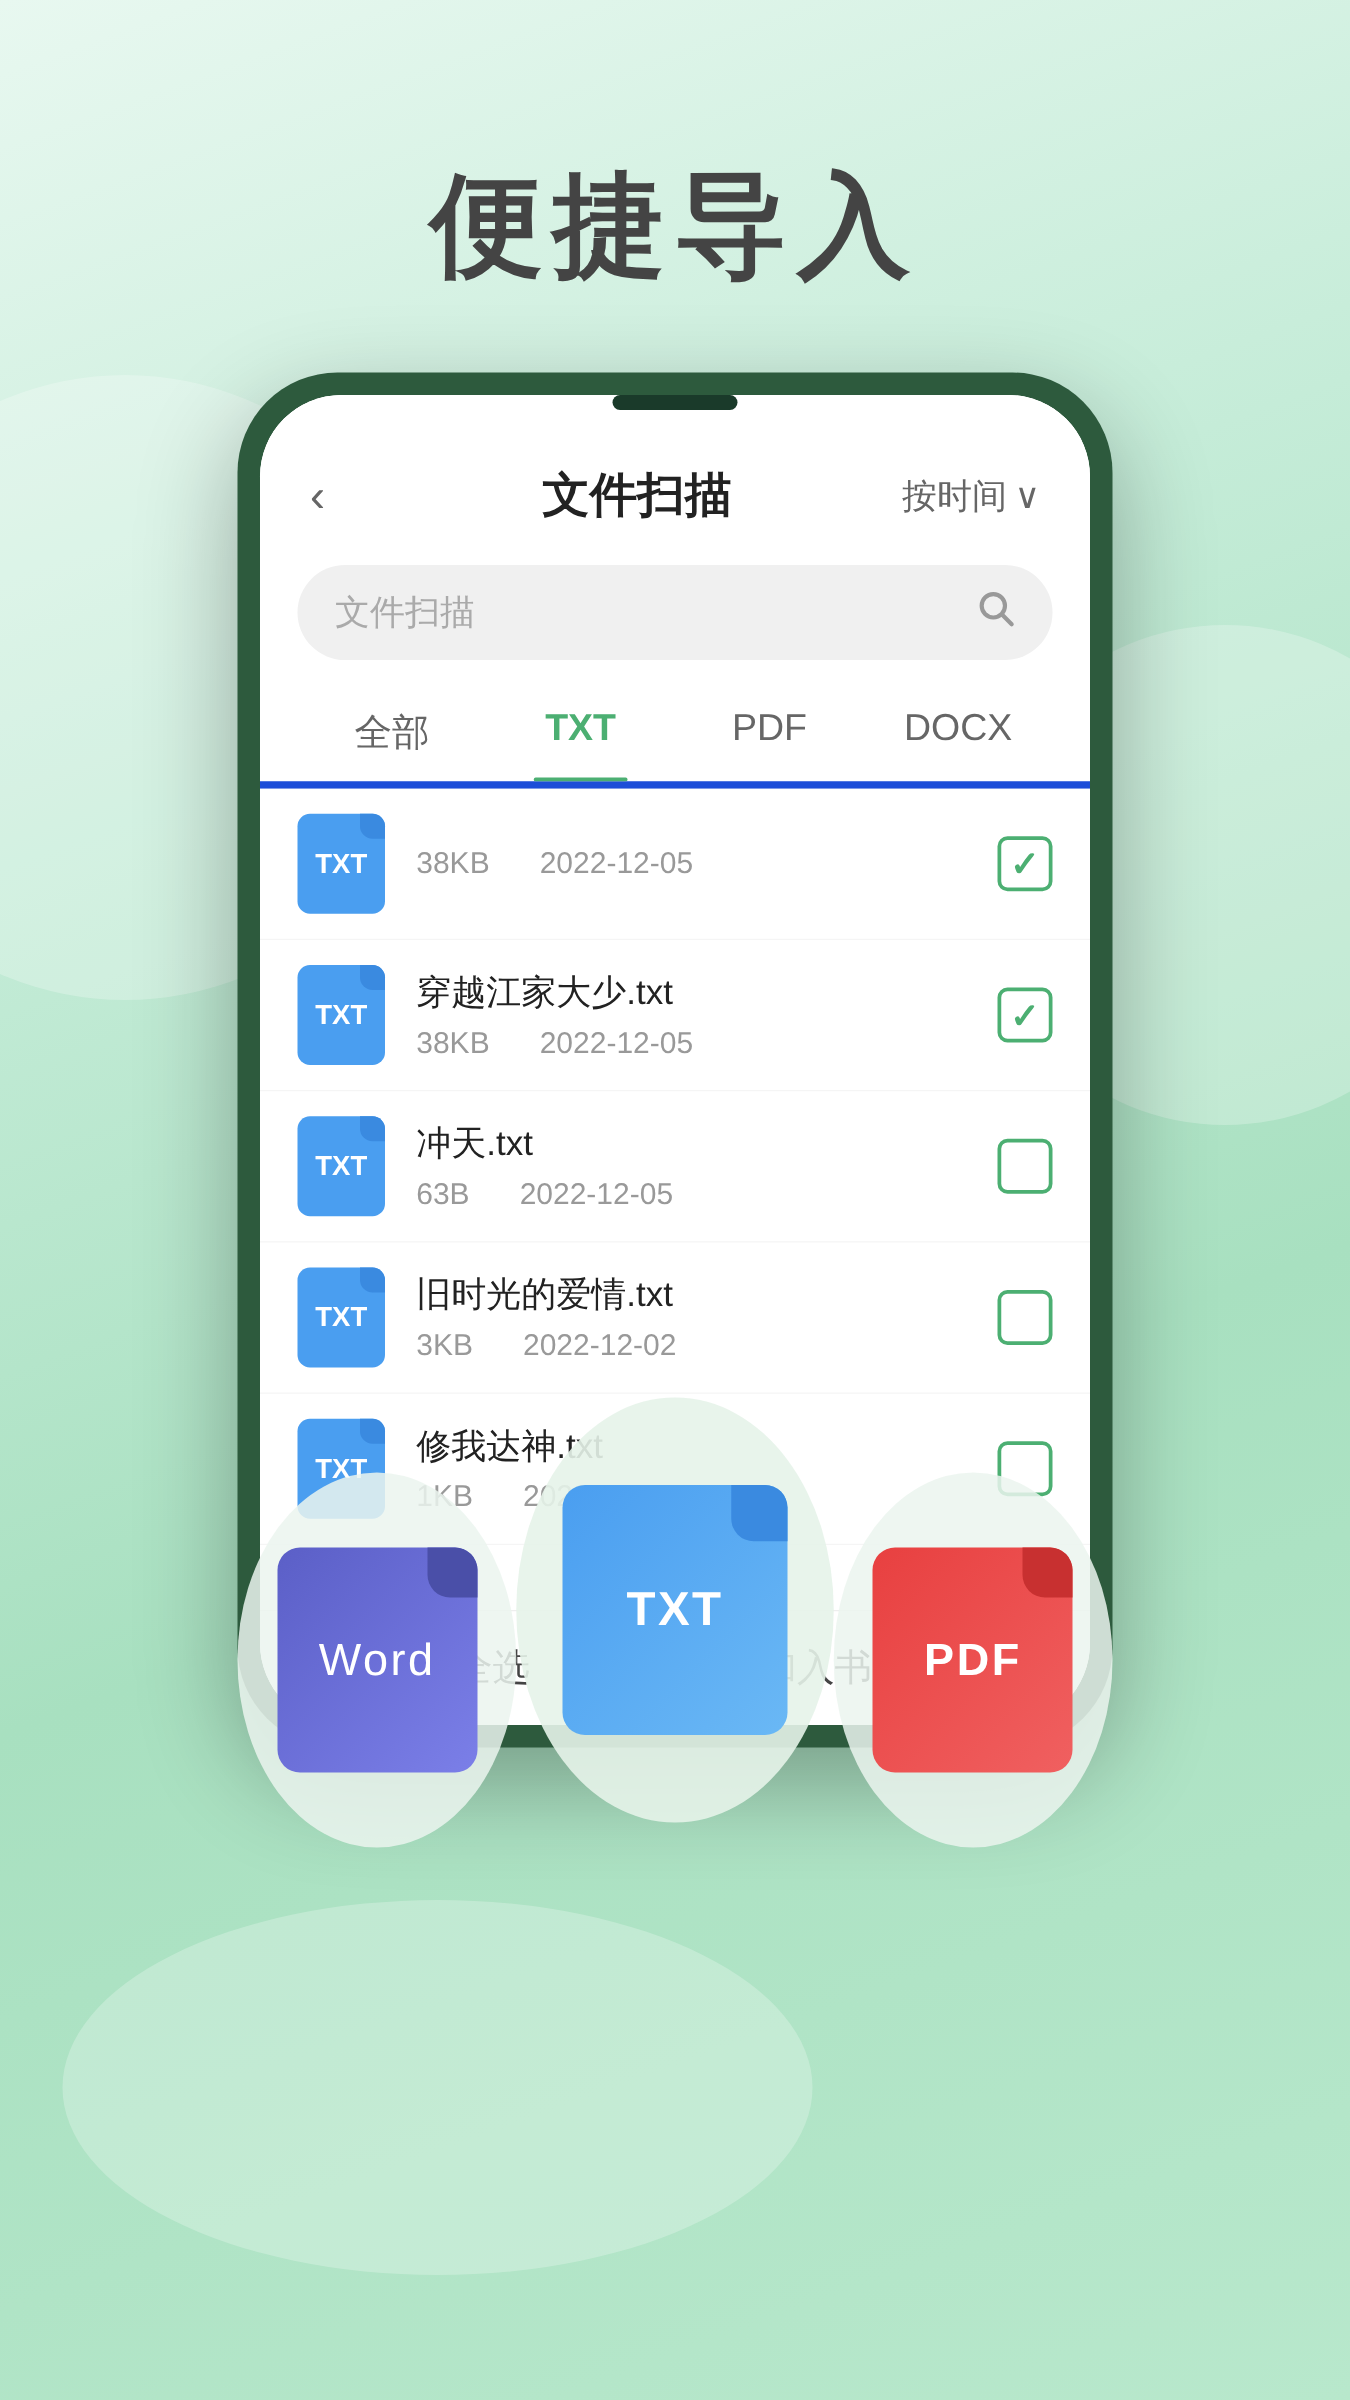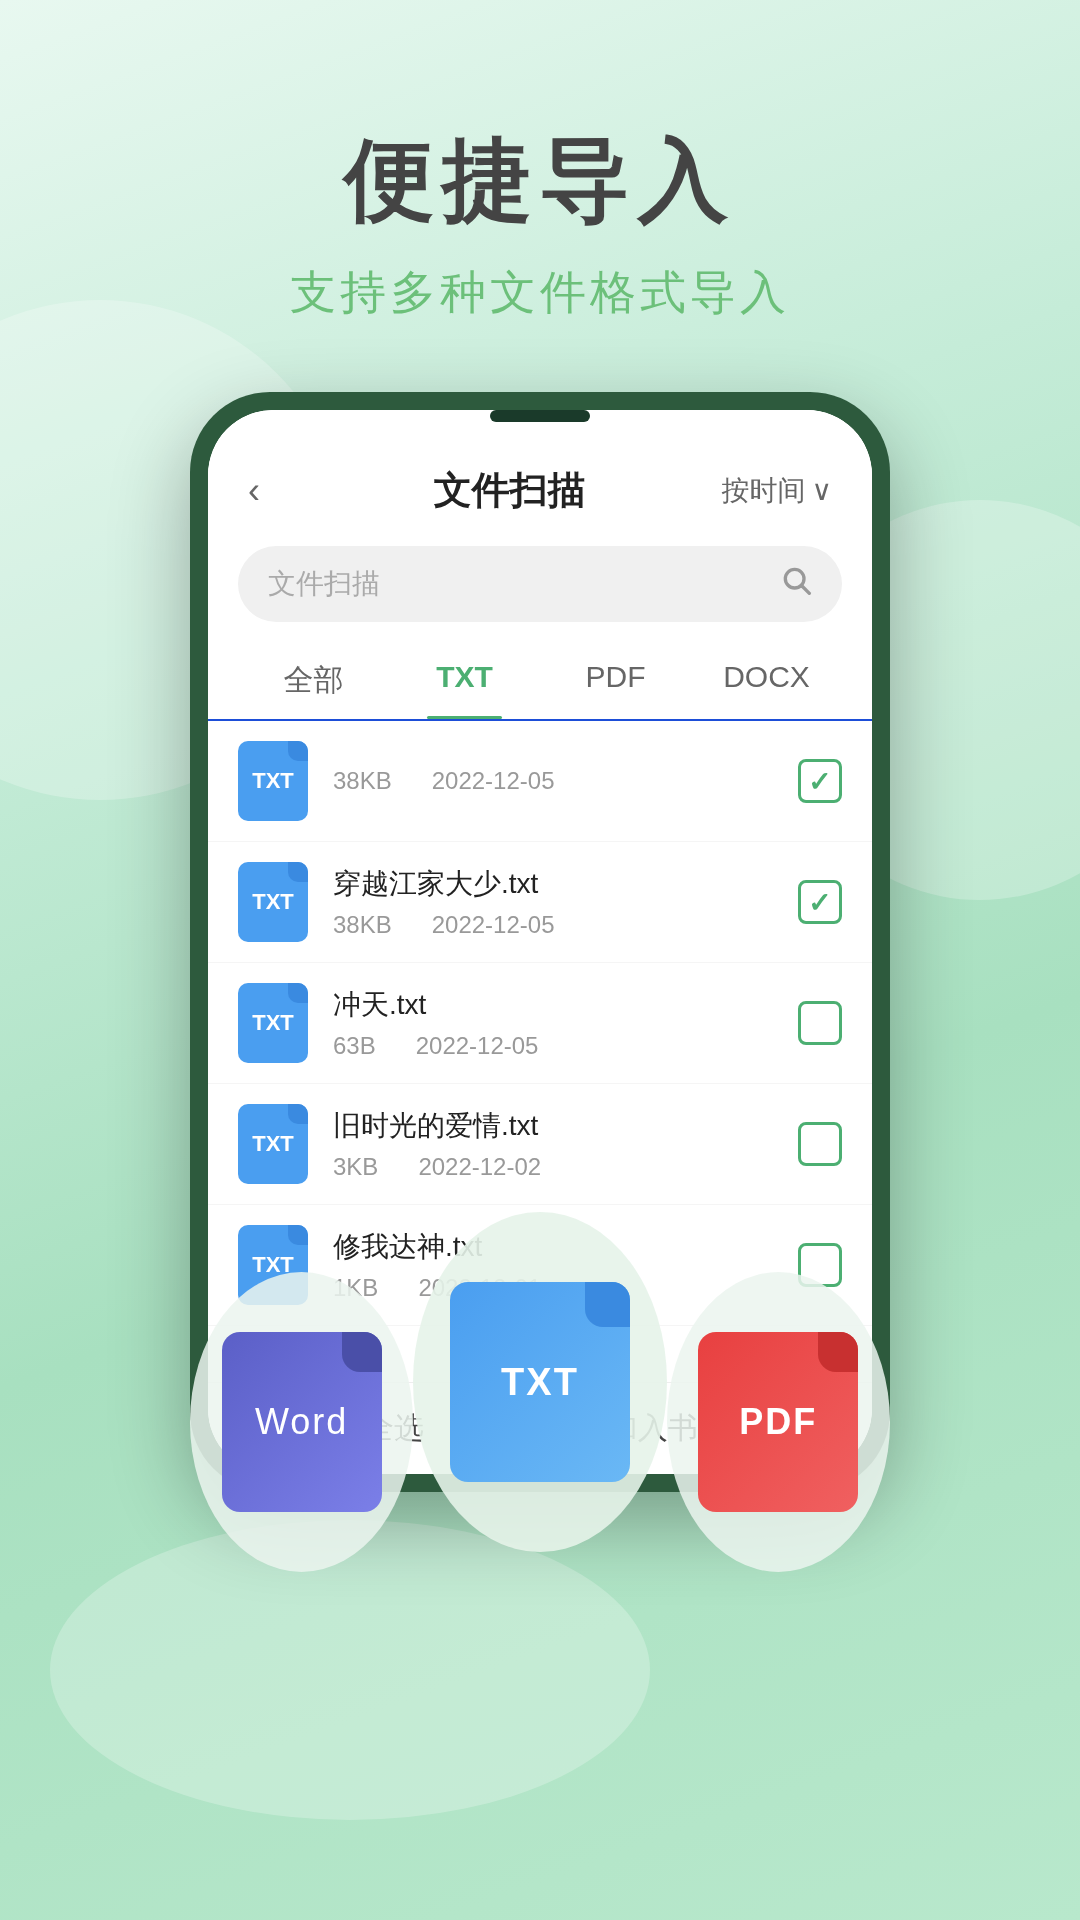--- a/index.html
+++ b/index.html
@@ -30,21 +30,21 @@
     .bg-blob-3 {
       width: 600px; height: 300px;
       bottom: 100px; left: 50px;
       border-radius: 50%;
     }
 
     
     .header-section {
       text-align: center;
       padding-top: 120px;
-      padding-bottom: 68px;
+      padding-bottom: 36px;
       position: relative;
       z-index: 10;
     }
     .main-title {
       font-size: 90px;
       font-weight: 700;
       color: #444444;
       letter-spacing: 8px;
       margin-bottom: 20px;
     }
@@ -144,21 +144,21 @@
     }
     .search-icon-svg {
       color: #999;
       font-size: 32px;
     }
 
     
     .tab-bar {
       display: flex;
       padding: 0 30px;
-      border-bottom: 2px solid #1d4ed8;
+      border-bottom: 6px solid #1d4ed8;
       background: white;
     }
     .tab-item {
       flex: 1;
       text-align: center;
       padding: 18px 0;
       font-size: 30px;
       color: #666;
       position: relative;
     }
@@ -376,21 +376,20 @@
   </style>
 </head>
 <body>
 
 <div class="bg-blob bg-blob-1"></div>
 <div class="bg-blob bg-blob-2"></div>
 <div class="bg-blob bg-blob-3"></div>
 
 <div class="header-section">
   <div class="main-title">便捷导入</div>
-  <div class="sub-title">支持多种文件格式导入</div>
 </div>
 
 <div class="phone-wrapper">
   <div class="phone-frame">
     <div class="phone-notch"></div>
     <div class="phone-inner">
       <div class="app-content">
 
         <div class="app-header">
           <div class="app-back-btn">‹</div>

